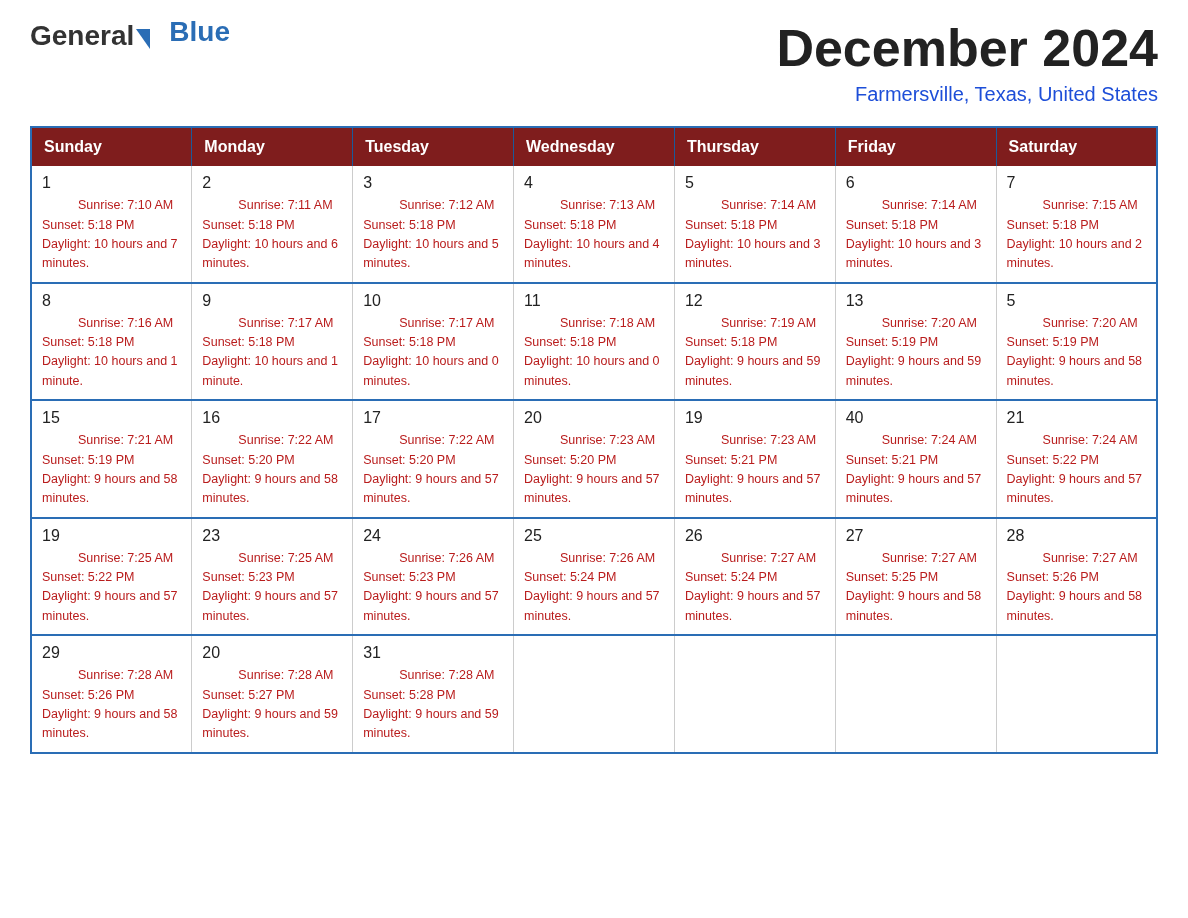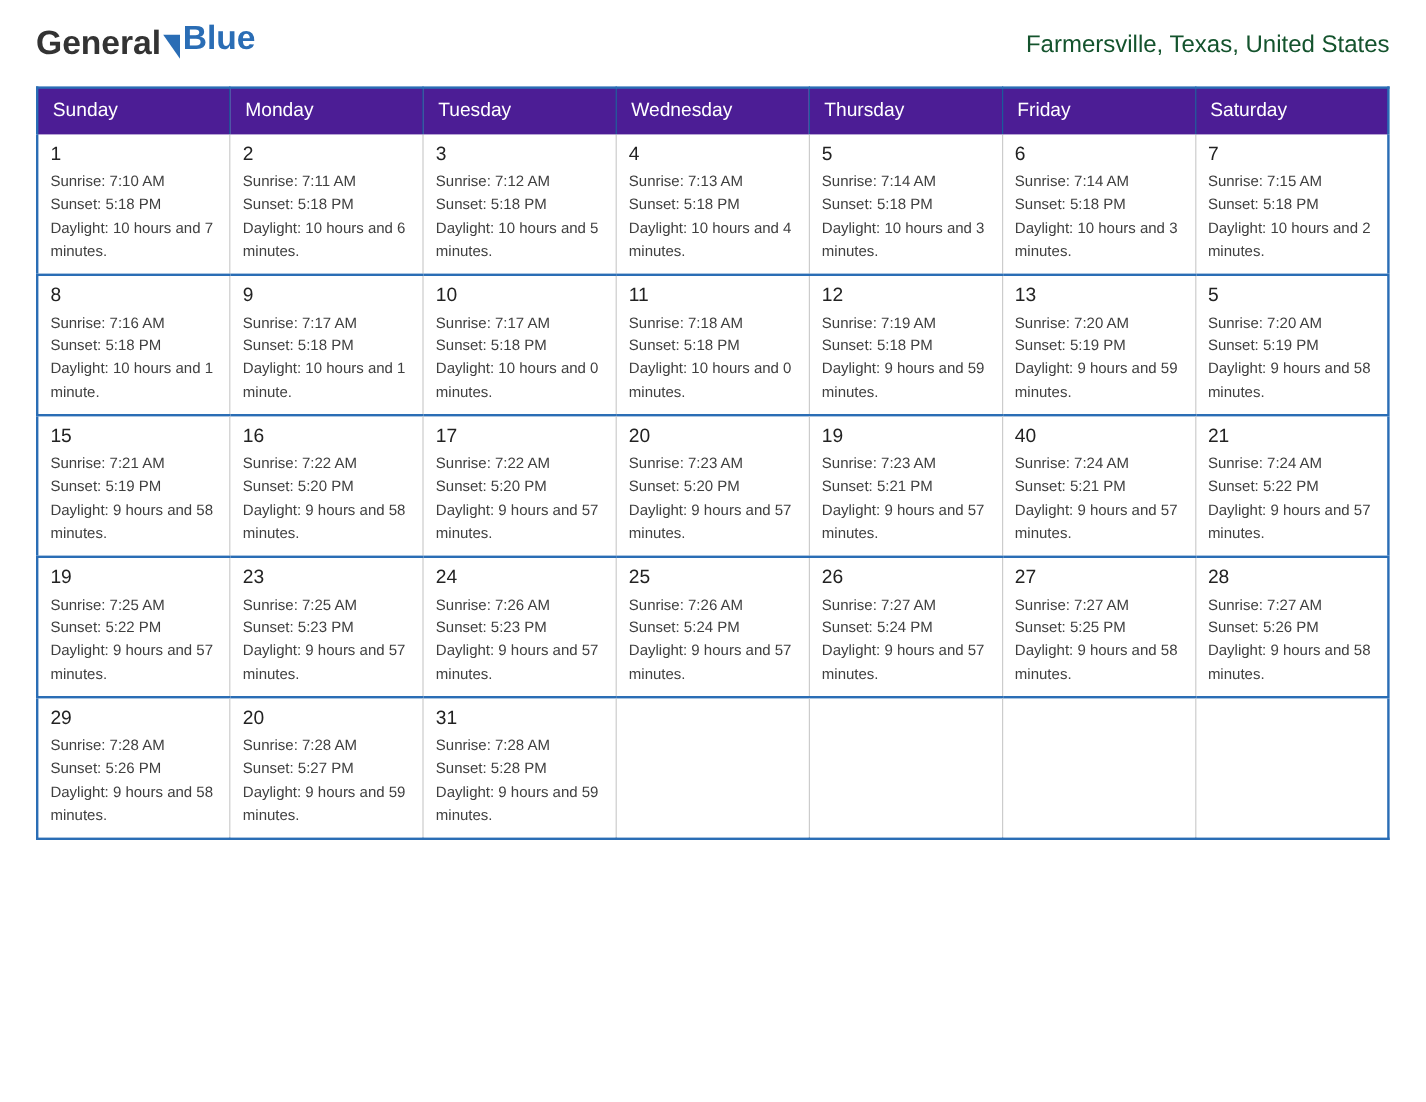--- a/index.html
+++ b/index.html
@@ -43,35 +43,35 @@
       text-align: right;
     }
     .main-title {
       font-size: 52px;
       font-weight: bold;
       color: #222;
       line-height: 1.1;
     }
     .subtitle {
       font-size: 20px;
-      color: #14532d;
+      color: #1d4ed8;
       margin-top: 6px;
     }
     .calendar {
       width: 100%;
       border-collapse: collapse;
       border: 2px solid #2a6db5;
     }
     .calendar th {
-      background: #4c1d95;
+      background: #7f1d1d;
       color: #fff;
       padding: 10px 12px;
       text-align: left;
       font-size: 16px;
-      font-weight: normal;
+      font-weight: bold;
       border-right: 1px solid #1a5a9a;
     }
     .calendar th:last-child {
       border-right: none;
     }
     .calendar td {
       vertical-align: top;
       padding: 8px 10px;
       border-right: 1px solid #ccc;
       border-bottom: 2px solid #2a6db5;
@@ -88,45 +88,47 @@
     .day-number {
       font-size: 16px;
       font-weight: normal;
       color: #222;
       display: block;
       margin-bottom: 4px;
     }
     .day-info {
       font-size: 12.5px;
       line-height: 1.55;
-      color: #404040;
+      color: #b91c1c;
+      margin-left: 36px;
     }
     .empty-cell {
       background: #fff;
     }
     .logo-line2 {
       display: flex;
       align-items: center;
       margin-top: -4px;
     }
   </style>
 </head>
 <body>
 
 <div class="header">
   <div class="logo">
     <div class="logo-top">
       <span class="logo-general">General</span>
       <div class="logo-arrow"></div>
     </div>
     <div class="logo-line2">
-      <span style="font-size:28px;font-weight:bold;color:#2a6db5;margin-left:2px;">Blue</span>
+      <span style="font-size:28px;font-weight:bold;color:#2a6db5;margin-left:19px;">Blue</span>
     </div>
   </div>
   <div class="title-section">
+    <div class="main-title">December 2024</div>
     <div class="subtitle">Farmersville, Texas, United States</div>
   </div>
 </div>
 
 <table class="calendar">
   <thead>
     <tr>
     <th>Sunday</th>
         <th>Monday</th>
         <th>Tuesday</th>

